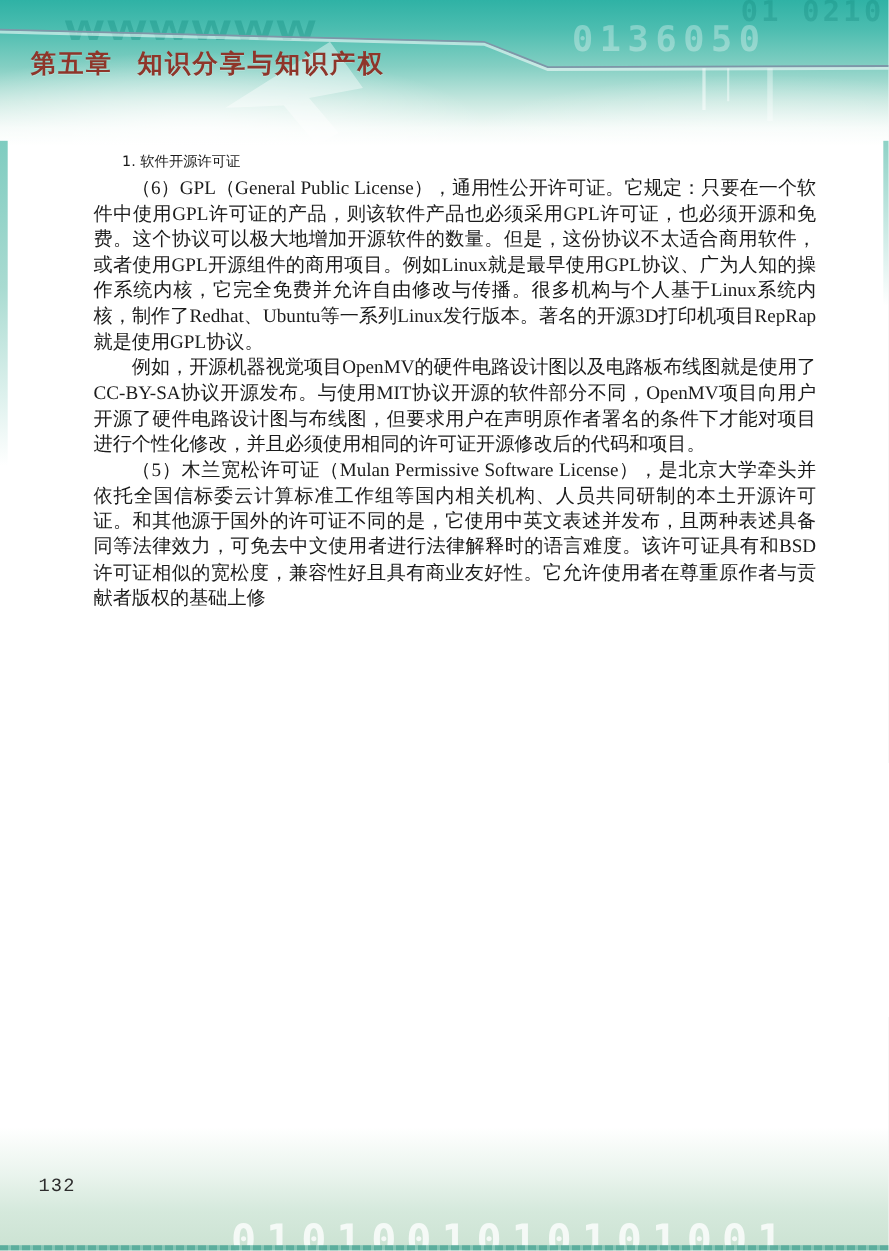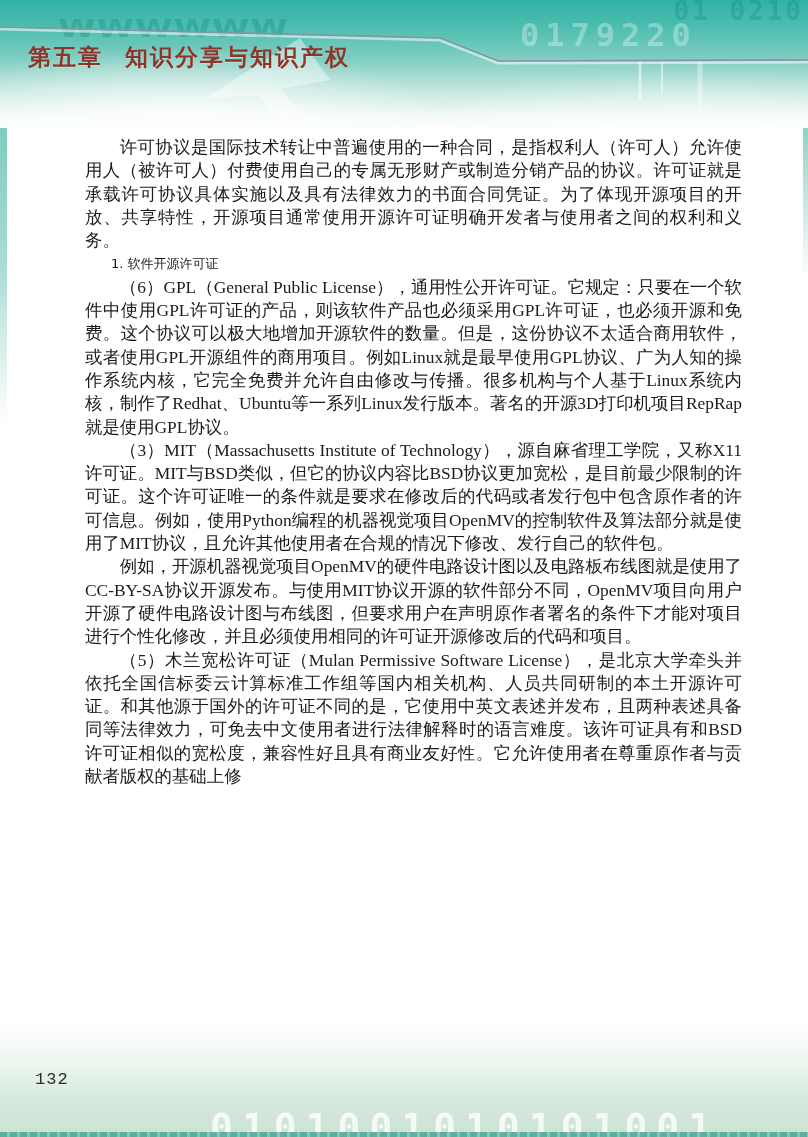--- a/index.html
+++ b/index.html
@@ -94,43 +94,41 @@
   }
 </style>
 </head>
 <body>
 
 <div class="page">
 
   <div class="header-band">
     <div class="header-glow"></div>
     <div class="www-watermark">WWWWWW</div>
-    <div class="binary-top">0179220</div>
+    <div class="binary-top">0136050</div>
     <div class="binary-corner">01 0210</div>
     <svg class="header-svg" width="808" height="132" viewBox="0 0 808 132">
       <path d="M300,38 L205,98 L258,96 L288,132 L308,121 L281,89 L330,80 Z" fill="rgba(255,255,255,0.42)"></path>
       <polyline points="0,27 440,38 498,61 808,60" fill="none" stroke="rgba(255,255,255,0.55)" stroke-width="3" transform="translate(0,2)"></polyline>
       <polyline points="0,27 440,38 498,61 808,60" fill="none" stroke="#7e96a8" stroke-width="1.6"></polyline>
       <line x1="640" y1="62" x2="640" y2="100" stroke="rgba(255,255,255,0.5)" stroke-width="3"></line>
       <line x1="662" y1="62" x2="662" y2="92" stroke="rgba(255,255,255,0.45)" stroke-width="2"></line>
       <line x1="700" y1="62" x2="700" y2="110" stroke="rgba(255,255,255,0.35)" stroke-width="5"></line>
     </svg>
     <div class="chapter-title">
       <span>第五章</span><span class="gap"></span><span>知识分享与知识产权</span>
     </div>
   </div>
 
   <div class="edge-left"></div>
   <div class="edge-right"></div>
 
   <div class="content">
-    <p>许可协议是国际技术转让中普遍使用的一种合同，是指权利人（许可人）允许使用人（被许可人）付费使用自己的专属无形财产或制造分销产品的协议。许可证就是承载许可协议具体实施以及具有法律效力的书面合同凭证。为了体现开源项目的开放、共享特性，开源项目通常使用开源许可证明确开发者与使用者之间的权利和义务。</p>
     <p class="heading">1. 软件开源许可证</p>
     <p>（6）GPL（General Public License），通用性公开许可证。它规定：只要在一个软件中使用GPL许可证的产品，则该软件产品也必须采用GPL许可证，也必须开源和免费。这个协议可以极大地增加开源软件的数量。但是，这份协议不太适合商用软件，或者使用GPL开源组件的商用项目。例如Linux就是最早使用GPL协议、广为人知的操作系统内核，它完全免费并允许自由修改与传播。很多机构与个人基于Linux系统内核，制作了Redhat、Ubuntu等一系列Linux发行版本。著名的开源3D打印机项目RepRap就是使用GPL协议。</p>
-    <p>（3）MIT（Massachusetts Institute of Technology），源自麻省理工学院，又称X11许可证。MIT与BSD类似，但它的协议内容比BSD协议更加宽松，是目前最少限制的许可证。这个许可证唯一的条件就是要求在修改后的代码或者发行包中包含原作者的许可信息。例如，使用Python编程的机器视觉项目OpenMV的控制软件及算法部分就是使用了MIT协议，且允许其他使用者在合规的情况下修改、发行自己的软件包。</p>
     <p>例如，开源机器视觉项目OpenMV的硬件电路设计图以及电路板布线图就是使用了CC-BY-SA协议开源发布。与使用MIT协议开源的软件部分不同，OpenMV项目向用户开源了硬件电路设计图与布线图，但要求用户在声明原作者署名的条件下才能对项目进行个性化修改，并且必须使用相同的许可证开源修改后的代码和项目。</p>
     <p>（5）木兰宽松许可证（Mulan Permissive Software License），是北京大学牵头并依托全国信标委云计算标准工作组等国内相关机构、人员共同研制的本土开源许可证。和其他源于国外的许可证不同的是，它使用中英文表述并发布，且两种表述具备同等法律效力，可免去中文使用者进行法律解释时的语言难度。该许可证具有和BSD许可证相似的宽松度，兼容性好且具有商业友好性。它允许使用者在尊重原作者与贡献者版权的基础上修</p>
   </div>
 
   <div class="footer-band">
     <svg class="footer-svg" width="808" height="112" viewBox="0 0 112 0 ">
       <circle cx="470" cy="150" r="120" fill="none" stroke="rgba(150,190,165,0.4)" stroke-width="2"></circle>
       <circle cx="470" cy="150" r="120" fill="rgba(170,205,180,0.18)" stroke="none"></circle>
       <ellipse cx="470" cy="150" rx="60" ry="120" fill="none" stroke="rgba(150,190,165,0.35)" stroke-width="1.5"></ellipse>
       <line x1="350" y1="110" x2="590" y2="110" stroke="rgba(150,190,165,0.35)" stroke-width="1.5"></line>

